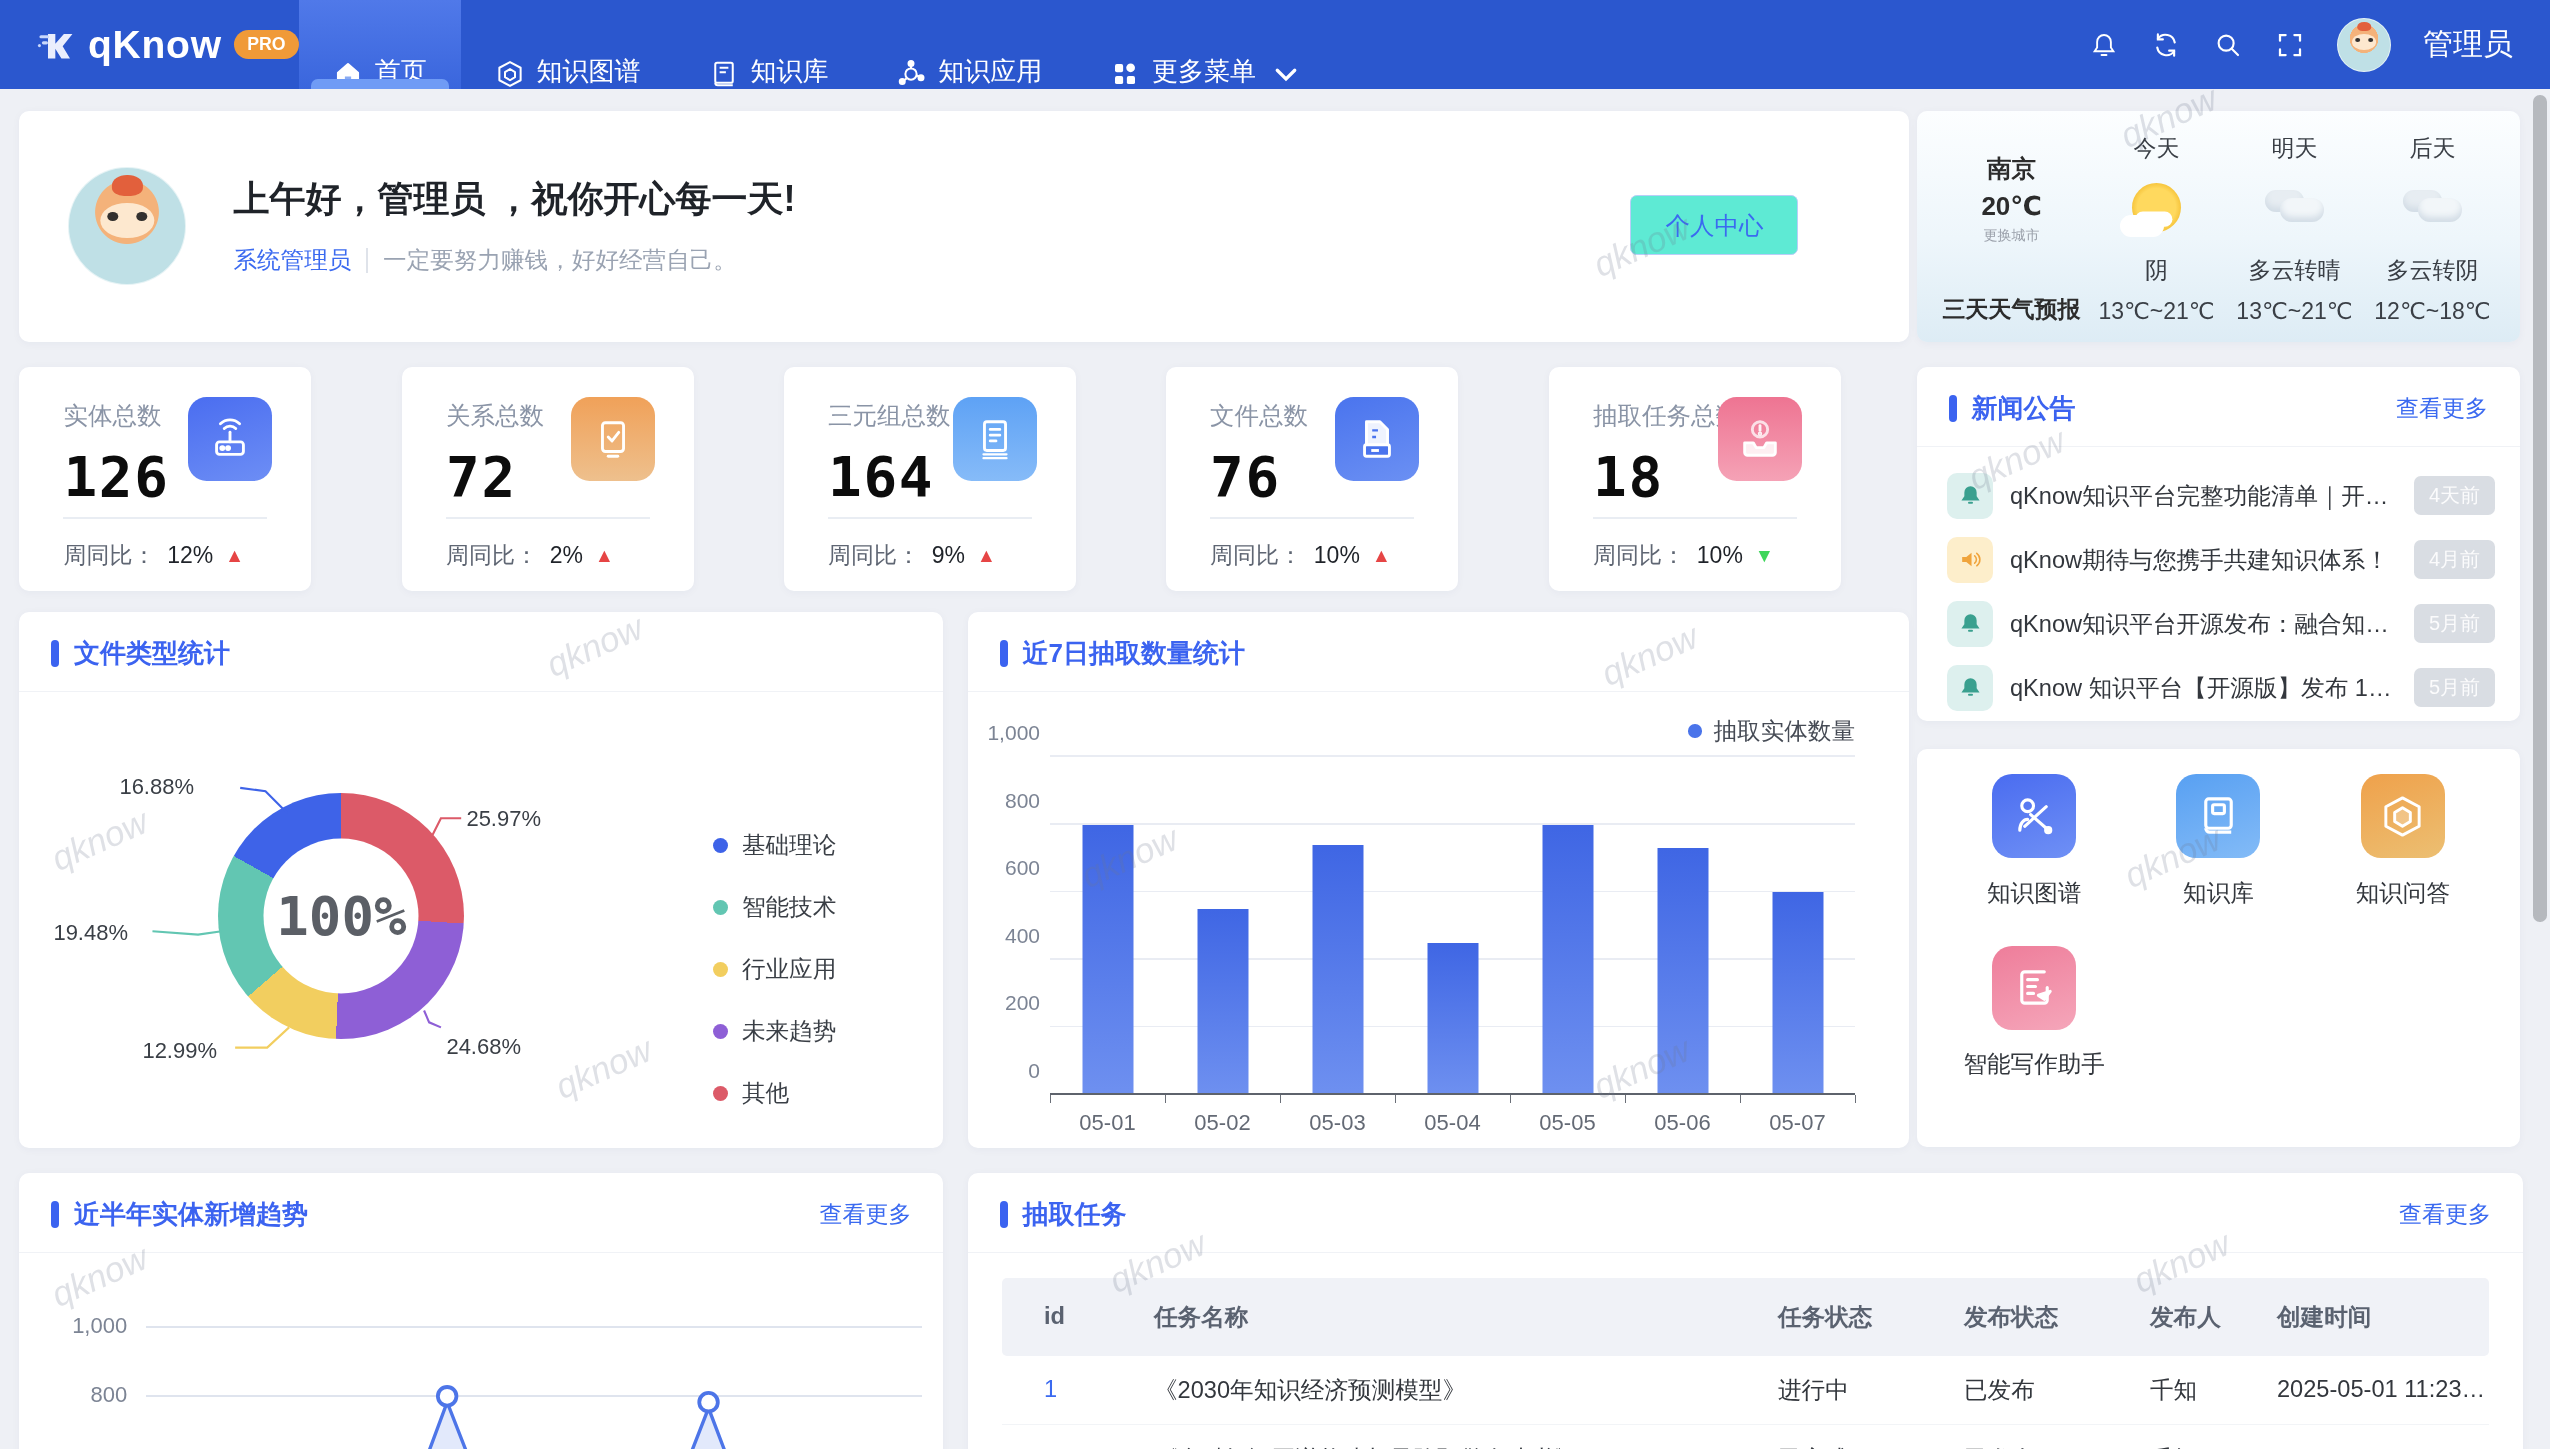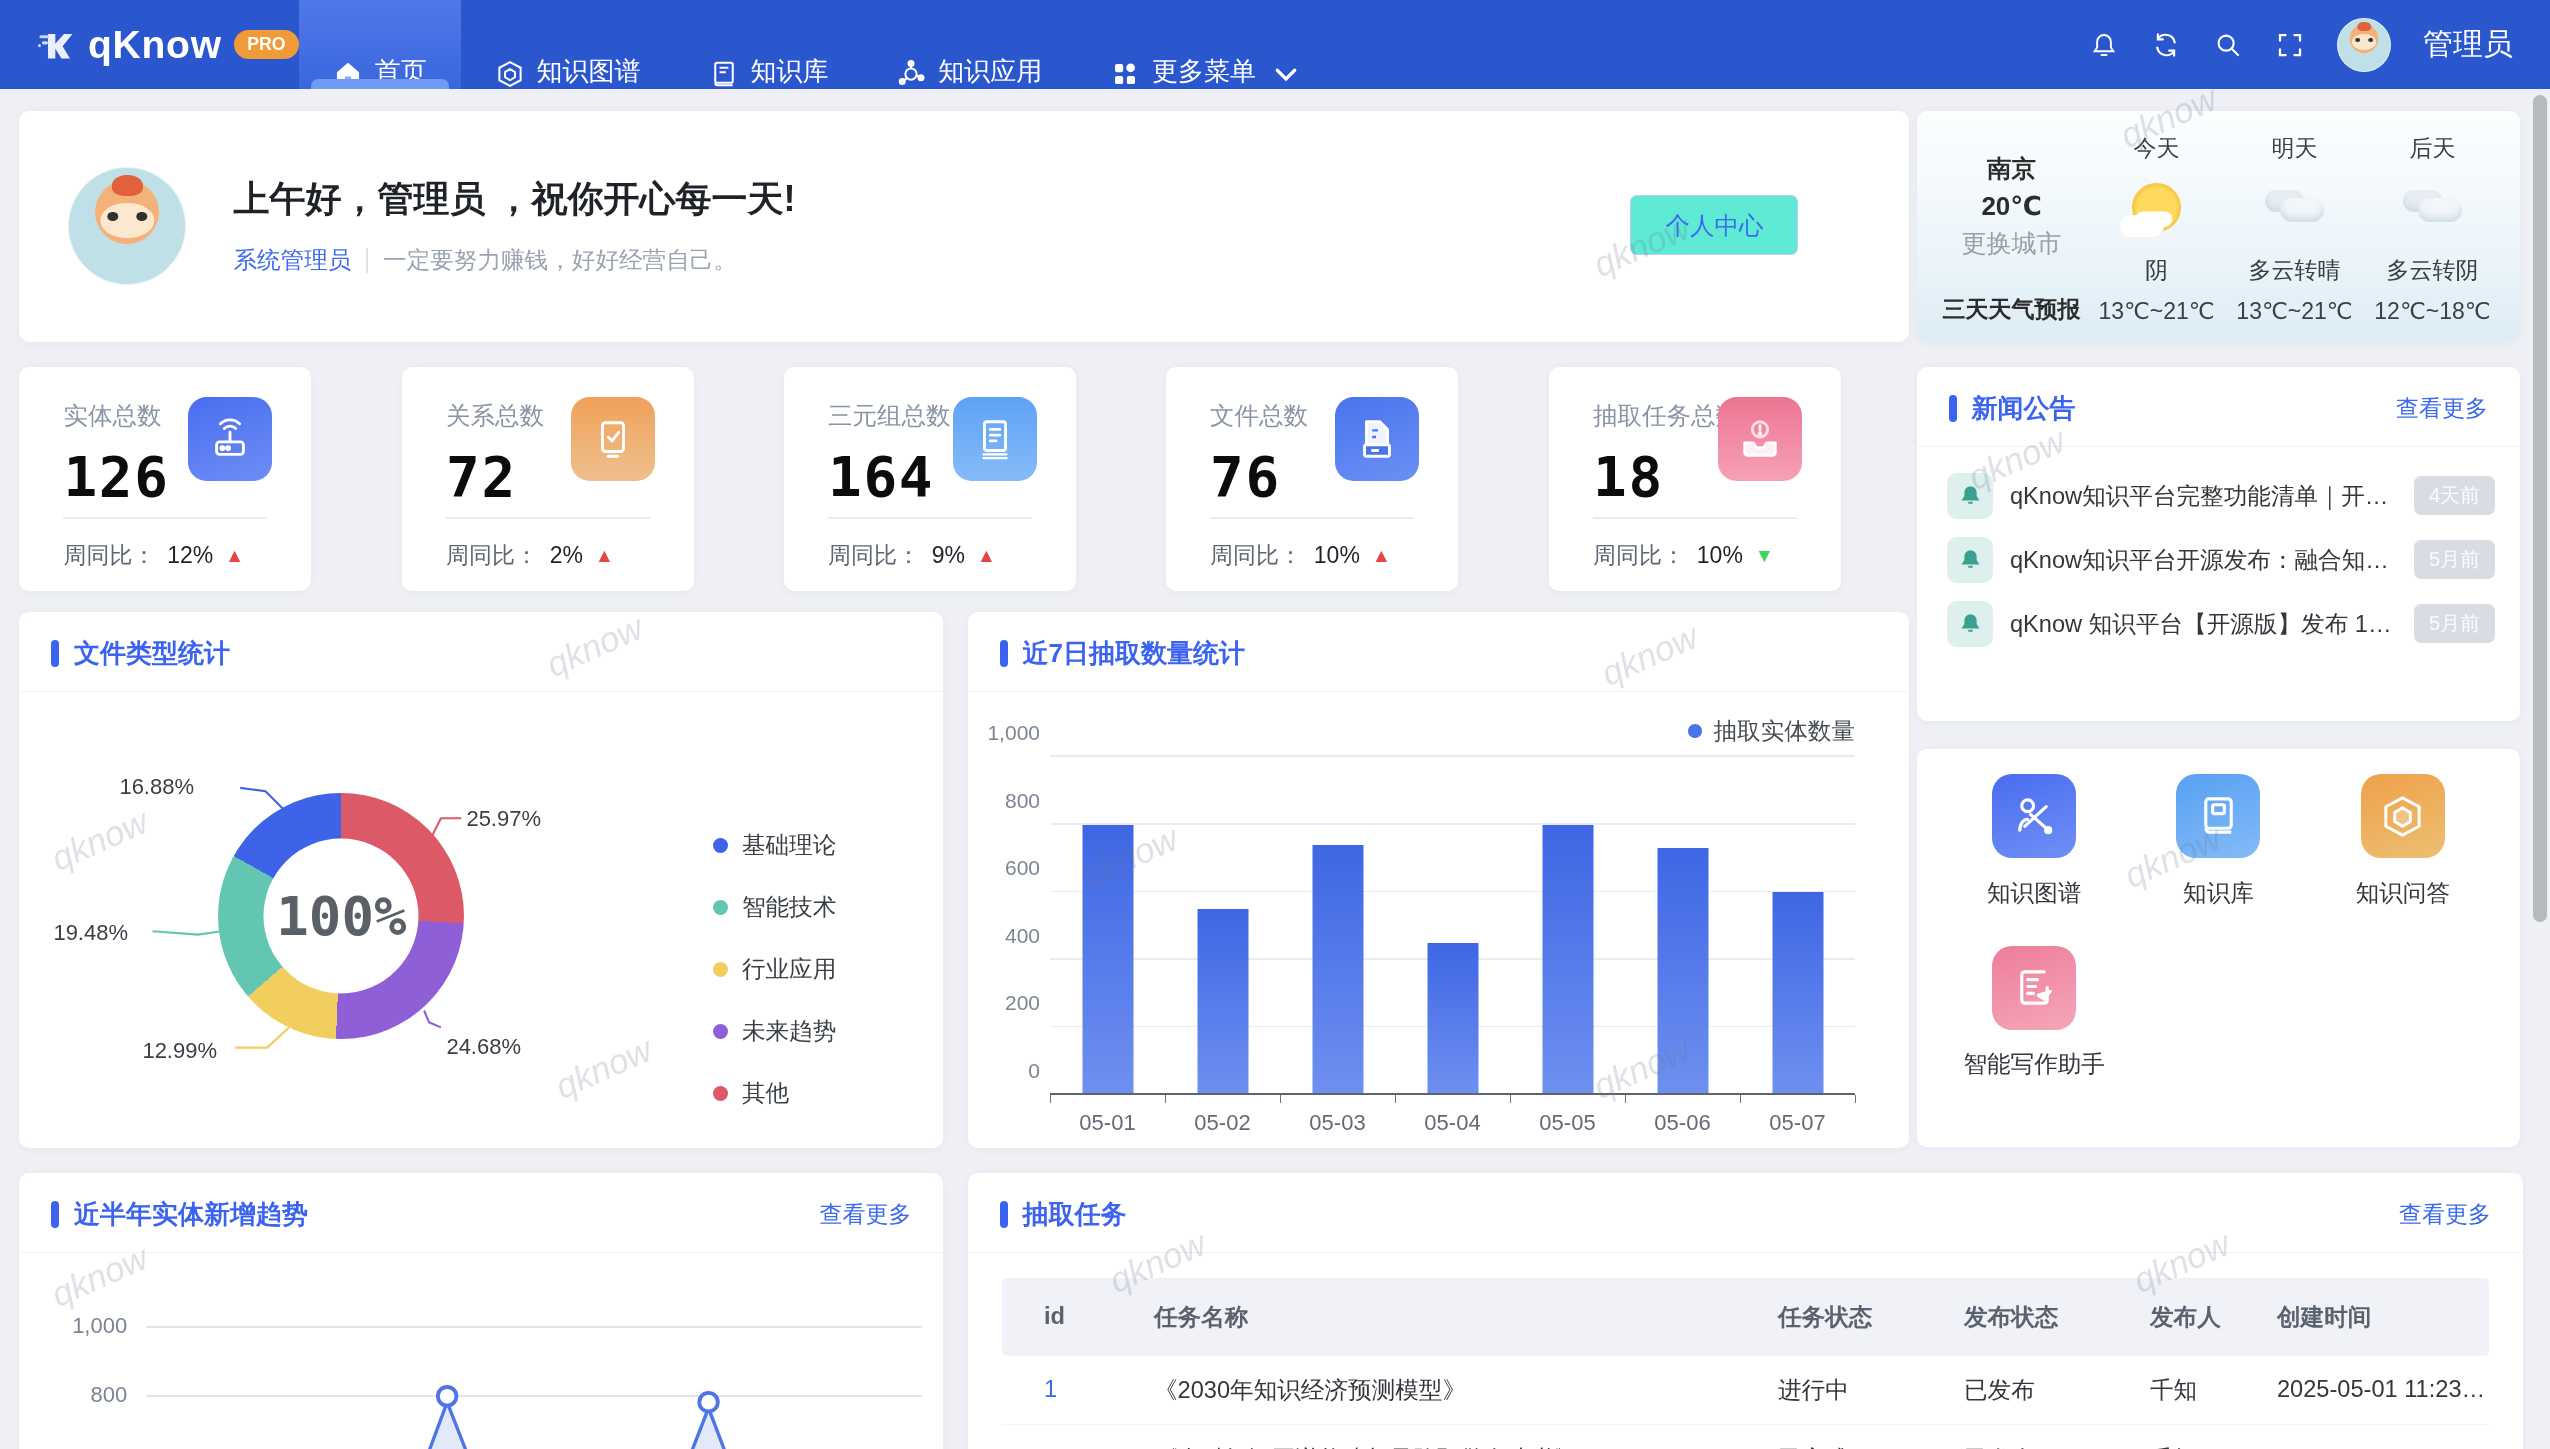--- a/index.html
+++ b/index.html
@@ -44,21 +44,21 @@
   .g-role { color:#3b6af0; cursor:pointer; }
   .g-divider { width:1.7px; height:25px; background:#dfe3ea; }
   .g-motto { color:#9aa3b2; }
   .profile-btn { position:absolute; right:111px; top:84px; padding:12.7px 34px; font-size:24.5px; color:#3b6af0; background:#5eead4; border:1.7px solid #b9cdf8; border-radius:6.8px; cursor:pointer; }
 
   
   .weather { left:1917px; top:111px; width:603px; height:231px; background:linear-gradient(180deg,#fcfeff 0%,#eef6fb 55%,#ddecf5 100%); border-radius:10px; display:flex; padding:22px 18.6px 17px; }
   .w-left { width:152px; display:flex; flex-direction:column; align-items:center; }
   .w-city { font-size:24.5px; font-weight:700; color:#2c2c2c; margin-top:18.6px; }
   .w-temp { font-size:26px; font-weight:700; color:#2c2c2c; margin-top:6.8px; }
-  .w-change { font-size:25px; color:#9aa0aa; margin-top:5px; cursor:pointer; }
+  .w-change { font-size:14px; color:#9aa0aa; margin-top:5px; cursor:pointer; }
   .w-forecast { font-size:23px; font-weight:700; color:#2c2c2c; margin-top:auto; }
   .w-day { flex:1; display:flex; flex-direction:column; align-items:center; }
   .w-day-name { font-size:23px; color:#3a3f46; }
   .w-icon { height:78px; display:flex; align-items:center; justify-content:center; margin:5px 0 1.7px; }
   .sun { width:49px; height:49px; border-radius:50%; background:radial-gradient(circle,#ffd95e 0 55%,#f7c63f 70%,rgba(247,198,63,.25) 100%); position:relative; }
   .sun::after { content:""; position:absolute; left:-11.8px; bottom:-5px; width:44px; height:22px; background:#fff; border-radius:17px; box-shadow:11.8px -6.8px 0 -3.4px #fff; }
   .cloudpair { position:relative; width:59px; height:41px; }
   .cloudpair::before, .cloudpair::after { content:""; position:absolute; background:#e7edf2; border-radius:17px; box-shadow:inset 0 -5px 6.8px #d3dde6; }
   .cloudpair::before { left:0; top:3.4px; width:39px; height:22px; }
   .cloudpair::after { left:15px; top:11.8px; width:44px; height:23.6px; background:#f2f6f9; }
@@ -399,20 +399,30 @@
     <div class="news-list">
       <div class="news-item">
         <span class="news-ic ni-teal">
             <svg viewBox="0 0 48 48" fill="none" stroke="#3aa08f" stroke-width="3.6">
               <path d="M24 8a10 10 0 0 0-10 10v8l-4 6h28l-4-6v-8A10 10 0 0 0 24 8z" fill="#3aa08f"></path>
               <path d="M21 38h6" stroke-linecap="round"></path>
             </svg>
           </span>
         <span class="news-text">qKnow知识平台完整功能清单｜开源版 v...</span>
         <span class="news-time">4天前</span>
+      </div>
+      <div class="news-item">
+        <span class="news-ic ni-amber">
+            <svg viewBox="0 0 48 48" fill="#f0a43c">
+              <path d="M8 19h8l10-8v26l-10-8H8z"></path>
+              <path d="M32 17a9 9 0 0 1 0 14M36 12a15 15 0 0 1 0 24" fill="none" stroke="#f0a43c" stroke-width="3" stroke-linecap="round"></path>
+            </svg>
+          </span>
+        <span class="news-text">qKnow期待与您携手共建知识体系！</span>
+        <span class="news-time">4月前</span>
       </div>
       <div class="news-item">
         <span class="news-ic ni-teal">
             <svg viewBox="0 0 48 48" fill="none" stroke="#3aa08f" stroke-width="3.6">
               <path d="M24 8a10 10 0 0 0-10 10v8l-4 6h28l-4-6v-8A10 10 0 0 0 24 8z" fill="#3aa08f"></path>
               <path d="M21 38h6" stroke-linecap="round"></path>
             </svg>
           </span>
         <span class="news-text">qKnow知识平台开源发布：融合知识图...</span>
         <span class="news-time">5月前</span>

